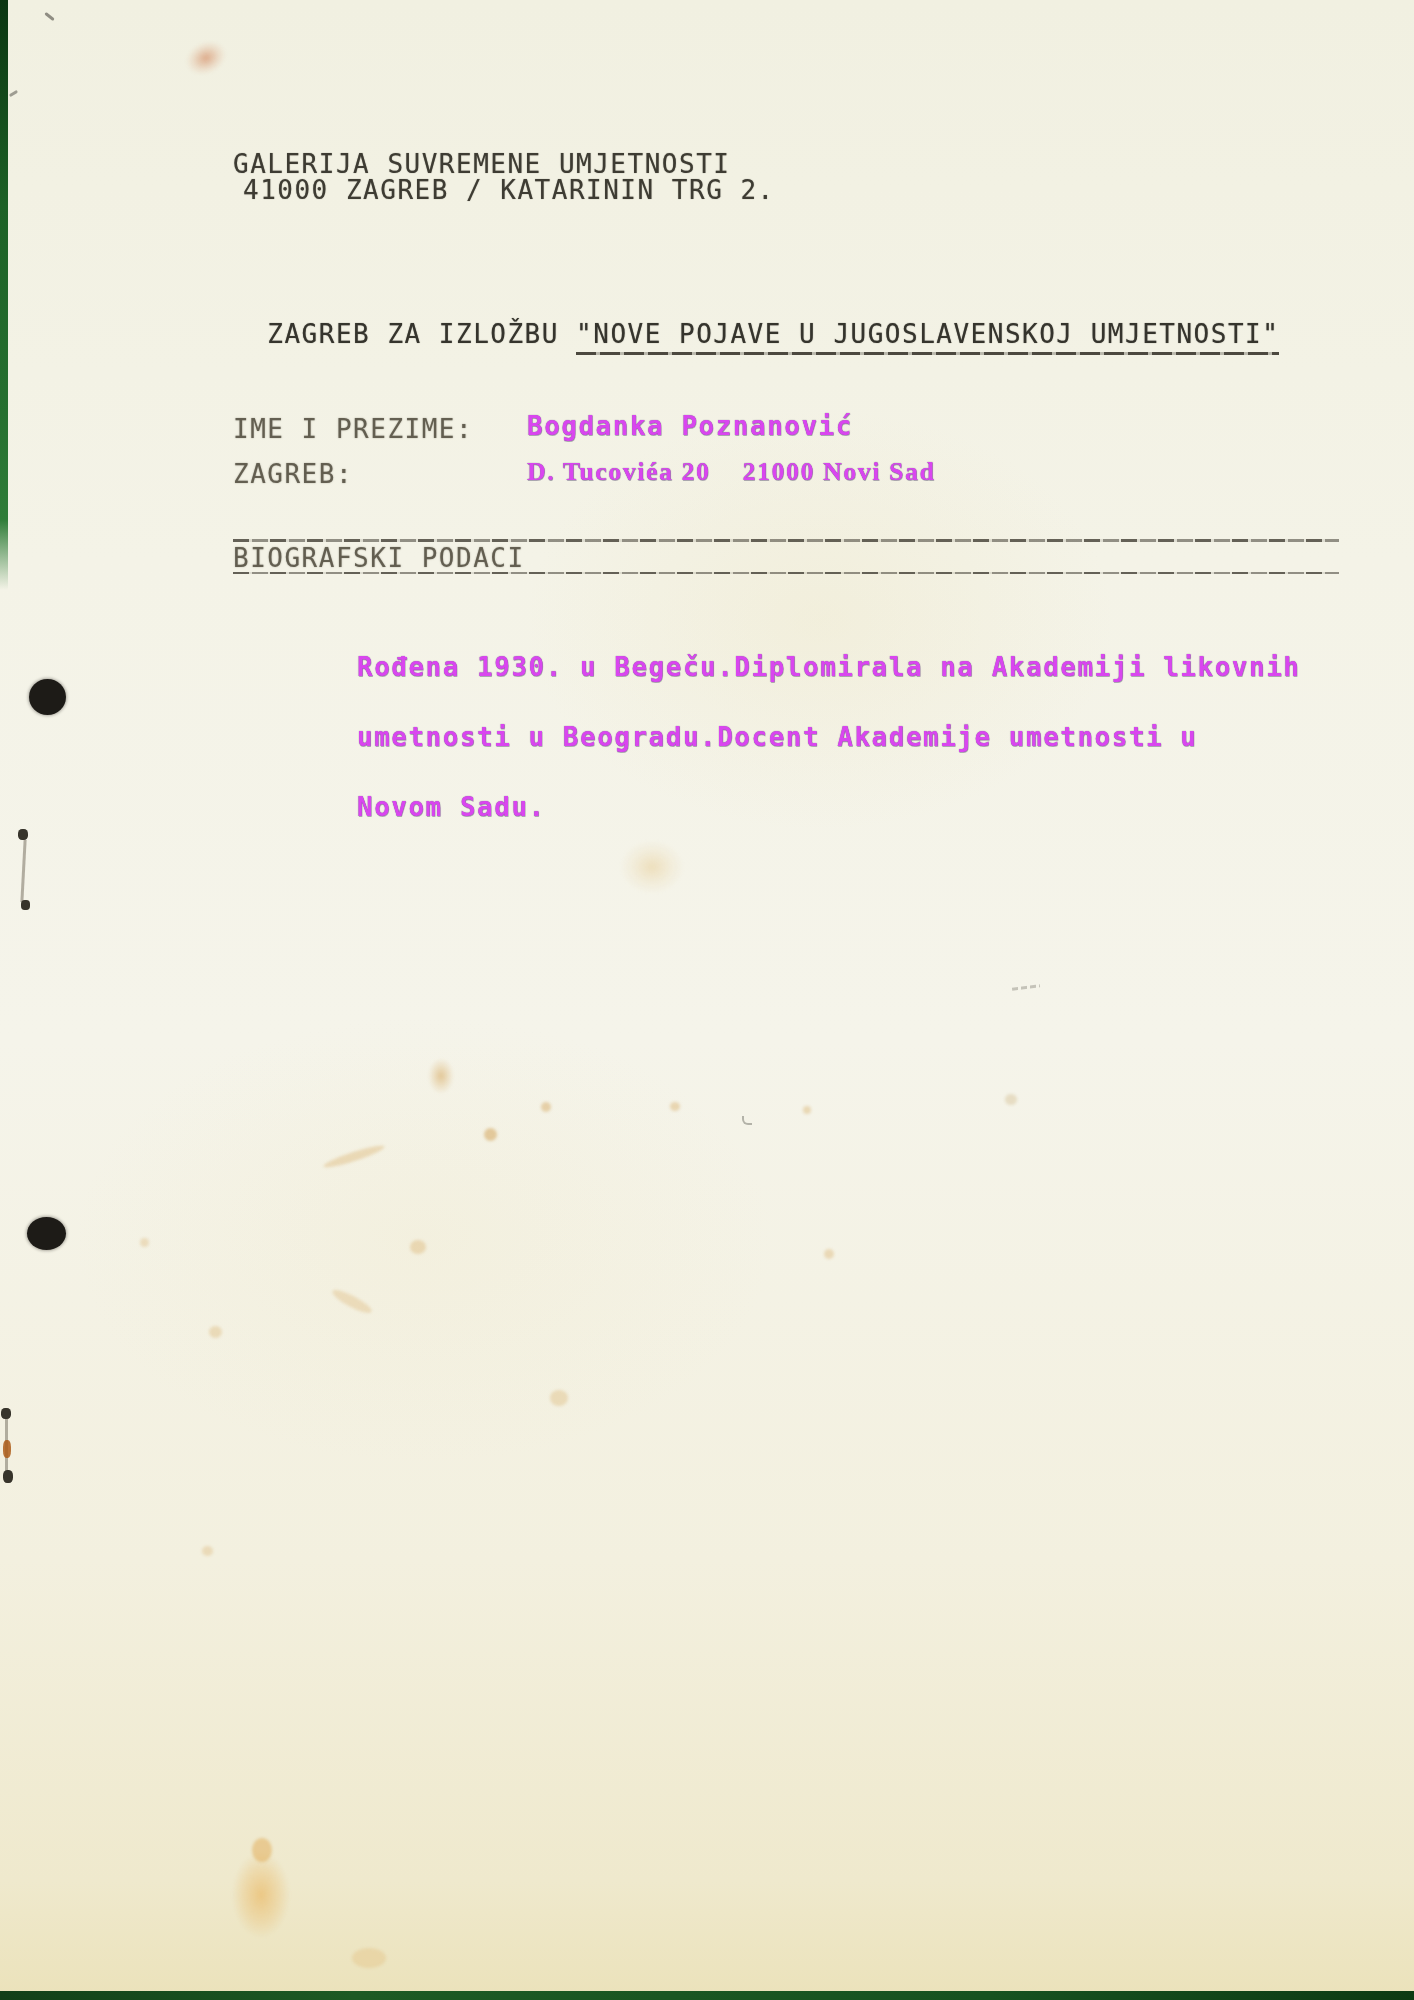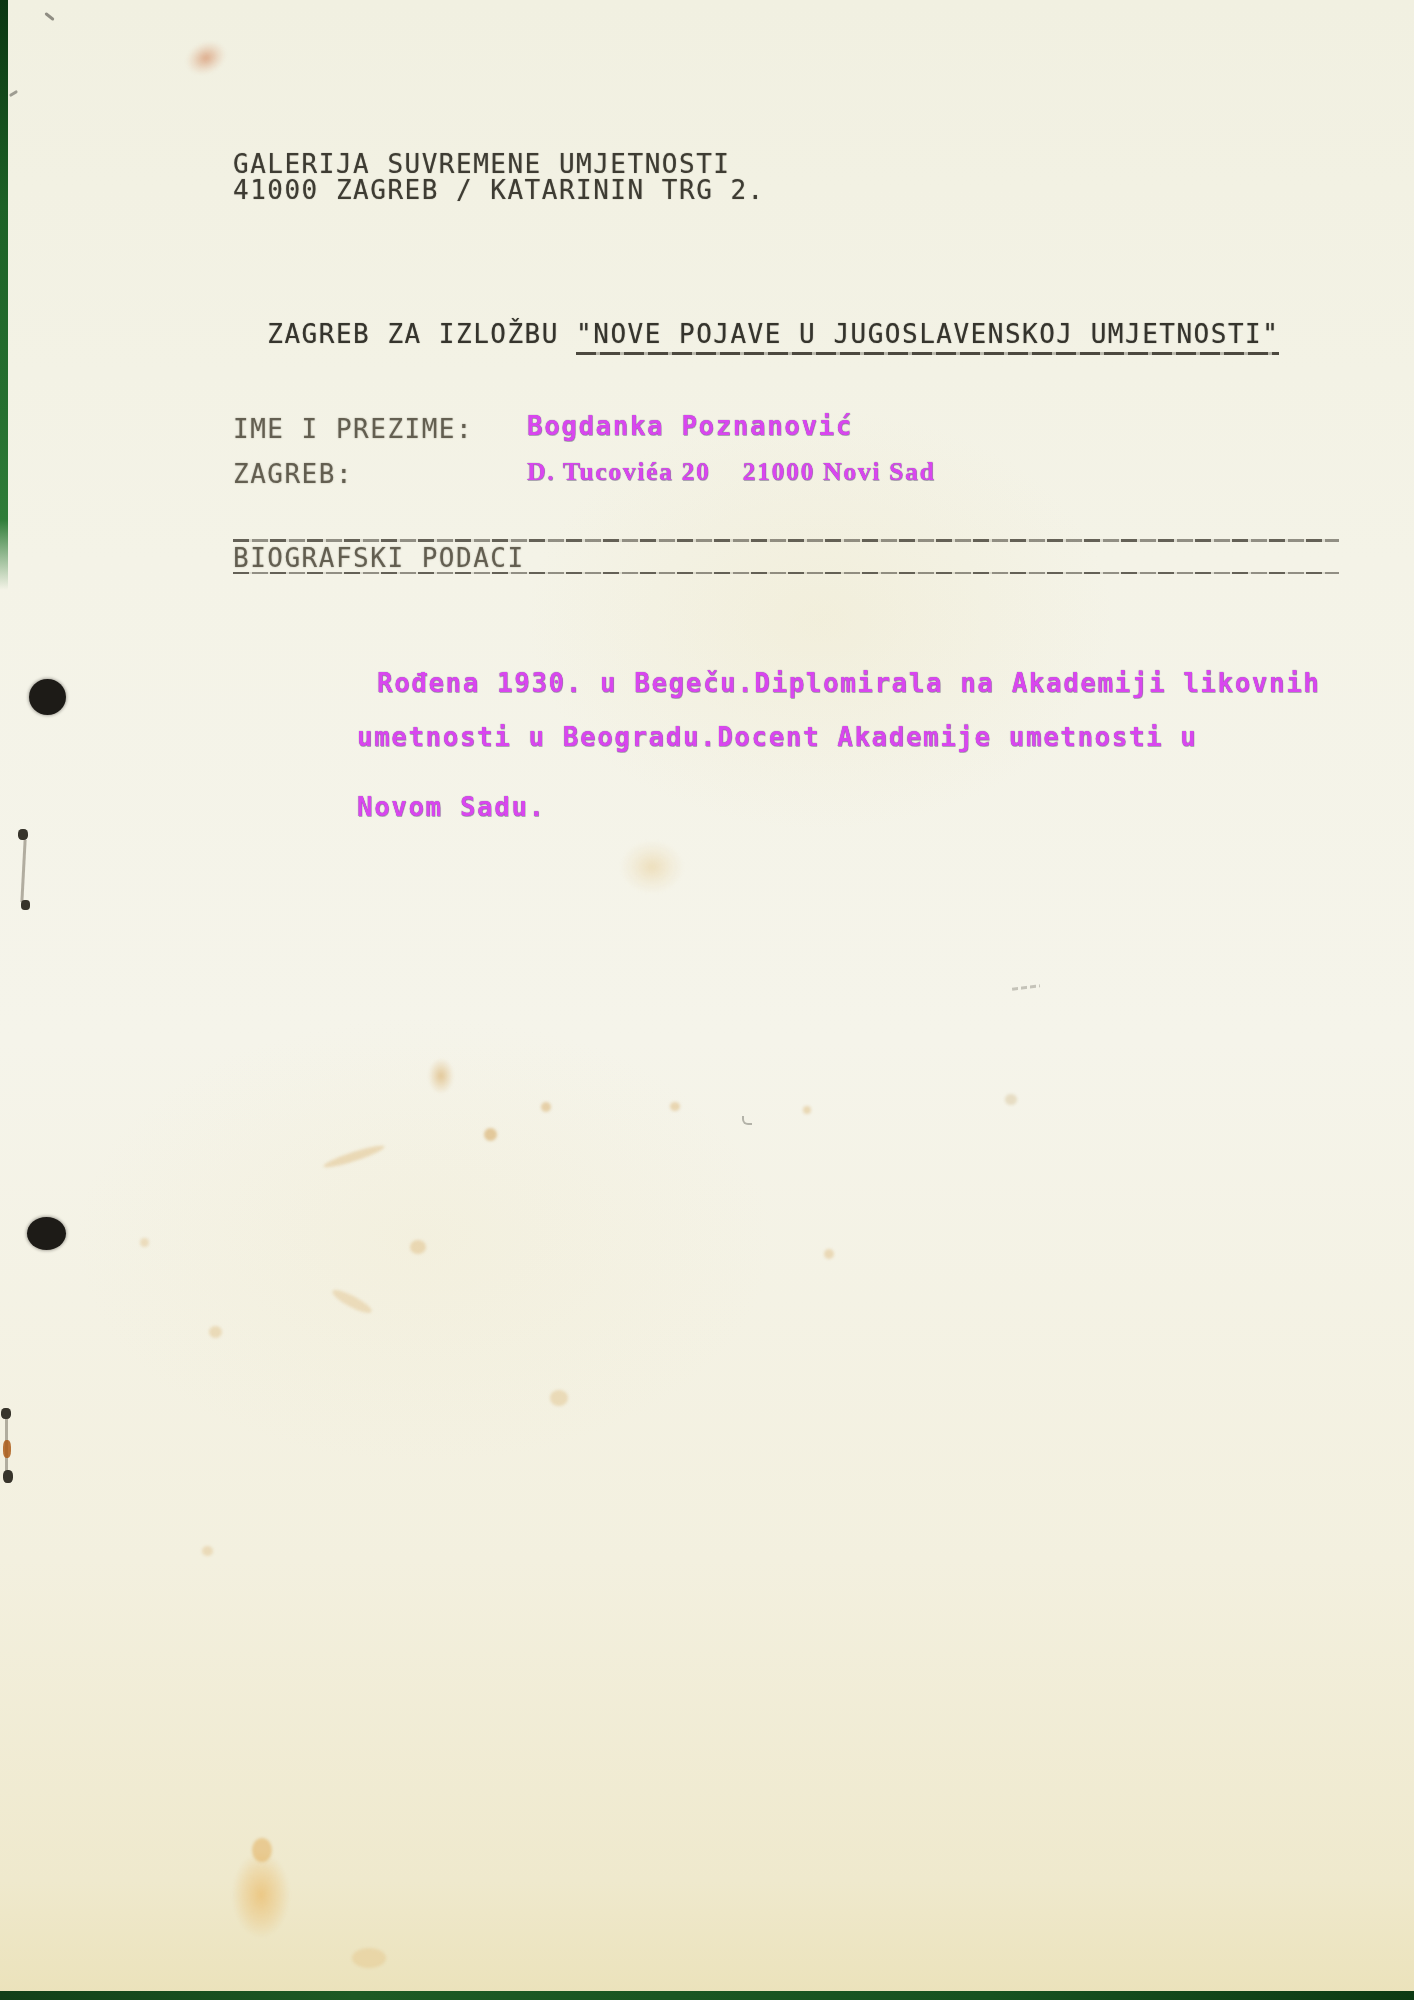--- a/index.html
+++ b/index.html
@@ -65,37 +65,37 @@
 </style>
 </head>
 <body>
 
 <div class="paper"></div>
 
 <div class="green-left"></div>
 <div class="green-bottom"></div>
 
 <div class="typed ink-head" style="left:233px; top:151px;">GALERIJA SUVREMENE UMJETNOSTI</div>
-<div class="typed ink-head" style="left:233px; top:177px;text-align:center;">41000 ZAGREB / KATARININ TRG 2.</div>
+<div class="typed ink-head" style="left:243px; top:177px;text-align:center;">41000 ZAGREB / KATARININ TRG 2.</div>
 
 <div class="typed ink-title" style="left:233px; top:295px;">
   <span>ZAGREB ZA IZLOŽBU </span><span class="u-rough">"NOVE POJAVE U JUGOSLAVENSKOJ UMJETNOSTI"</span>
 </div>
 
 <div class="typed ink-faded" style="left:233px; top:416px;">IME I PREZIME:</div>
 <div class="typed ink-fresh" style="left:527px; top:413px;">Bogdanka Poznanović</div>
 
 <div class="typed ink-faded" style="left:233px; top:461px;">ZAGREB:</div>
 <div class="typed ink-fresh" style="left:527px; top:459px;font-family:Liberation Serif, serif;">D. Tucoviéa 20    21000 Novi Sad</div>
 
 <div class="rule" style="left:233px; top:539px; width:1106px;"></div>
 <div class="typed ink-faded" style="left:233px; top:545px;text-align:right;">BIOGRAFSKI PODACI</div>
 <div class="rule" style="left:233px; top:572px; width:1106px; height:2px;"></div>
 
-<div class="typed ink-fresh" style="left:357px; top:670px;margin-left:20px;">Rođena 1930. u Begeču.Diplomirala na Akademiji likovnih</div>
+<div class="typed ink-fresh" style="left:357px; top:654px;">Rođena 1930. u Begeču.Diplomirala na Akademiji likovnih</div>
 <div class="typed ink-fresh" style="left:357px; top:724px;">umetnosti u Beogradu.Docent Akademije umetnosti u</div>
 <div class="typed ink-fresh" style="left:357px; top:794px;">Novom Sadu.</div>
 
 <div class="hole" style="left:29px; top:679px; width:37px; height:36px;"></div>
 <div class="hole" style="left:27px; top:1217px; width:39px; height:33px;"></div>
 
 <div>
   <div class="staple-end" style="left:18px; top:829px; width:10px; height:11px;"></div>
   <div class="staple-leg" style="left:22px; top:840px; height:62px; transform:rotate(3deg);"></div>
   <div class="staple-end" style="left:21px; top:900px; width:9px; height:10px;"></div>

